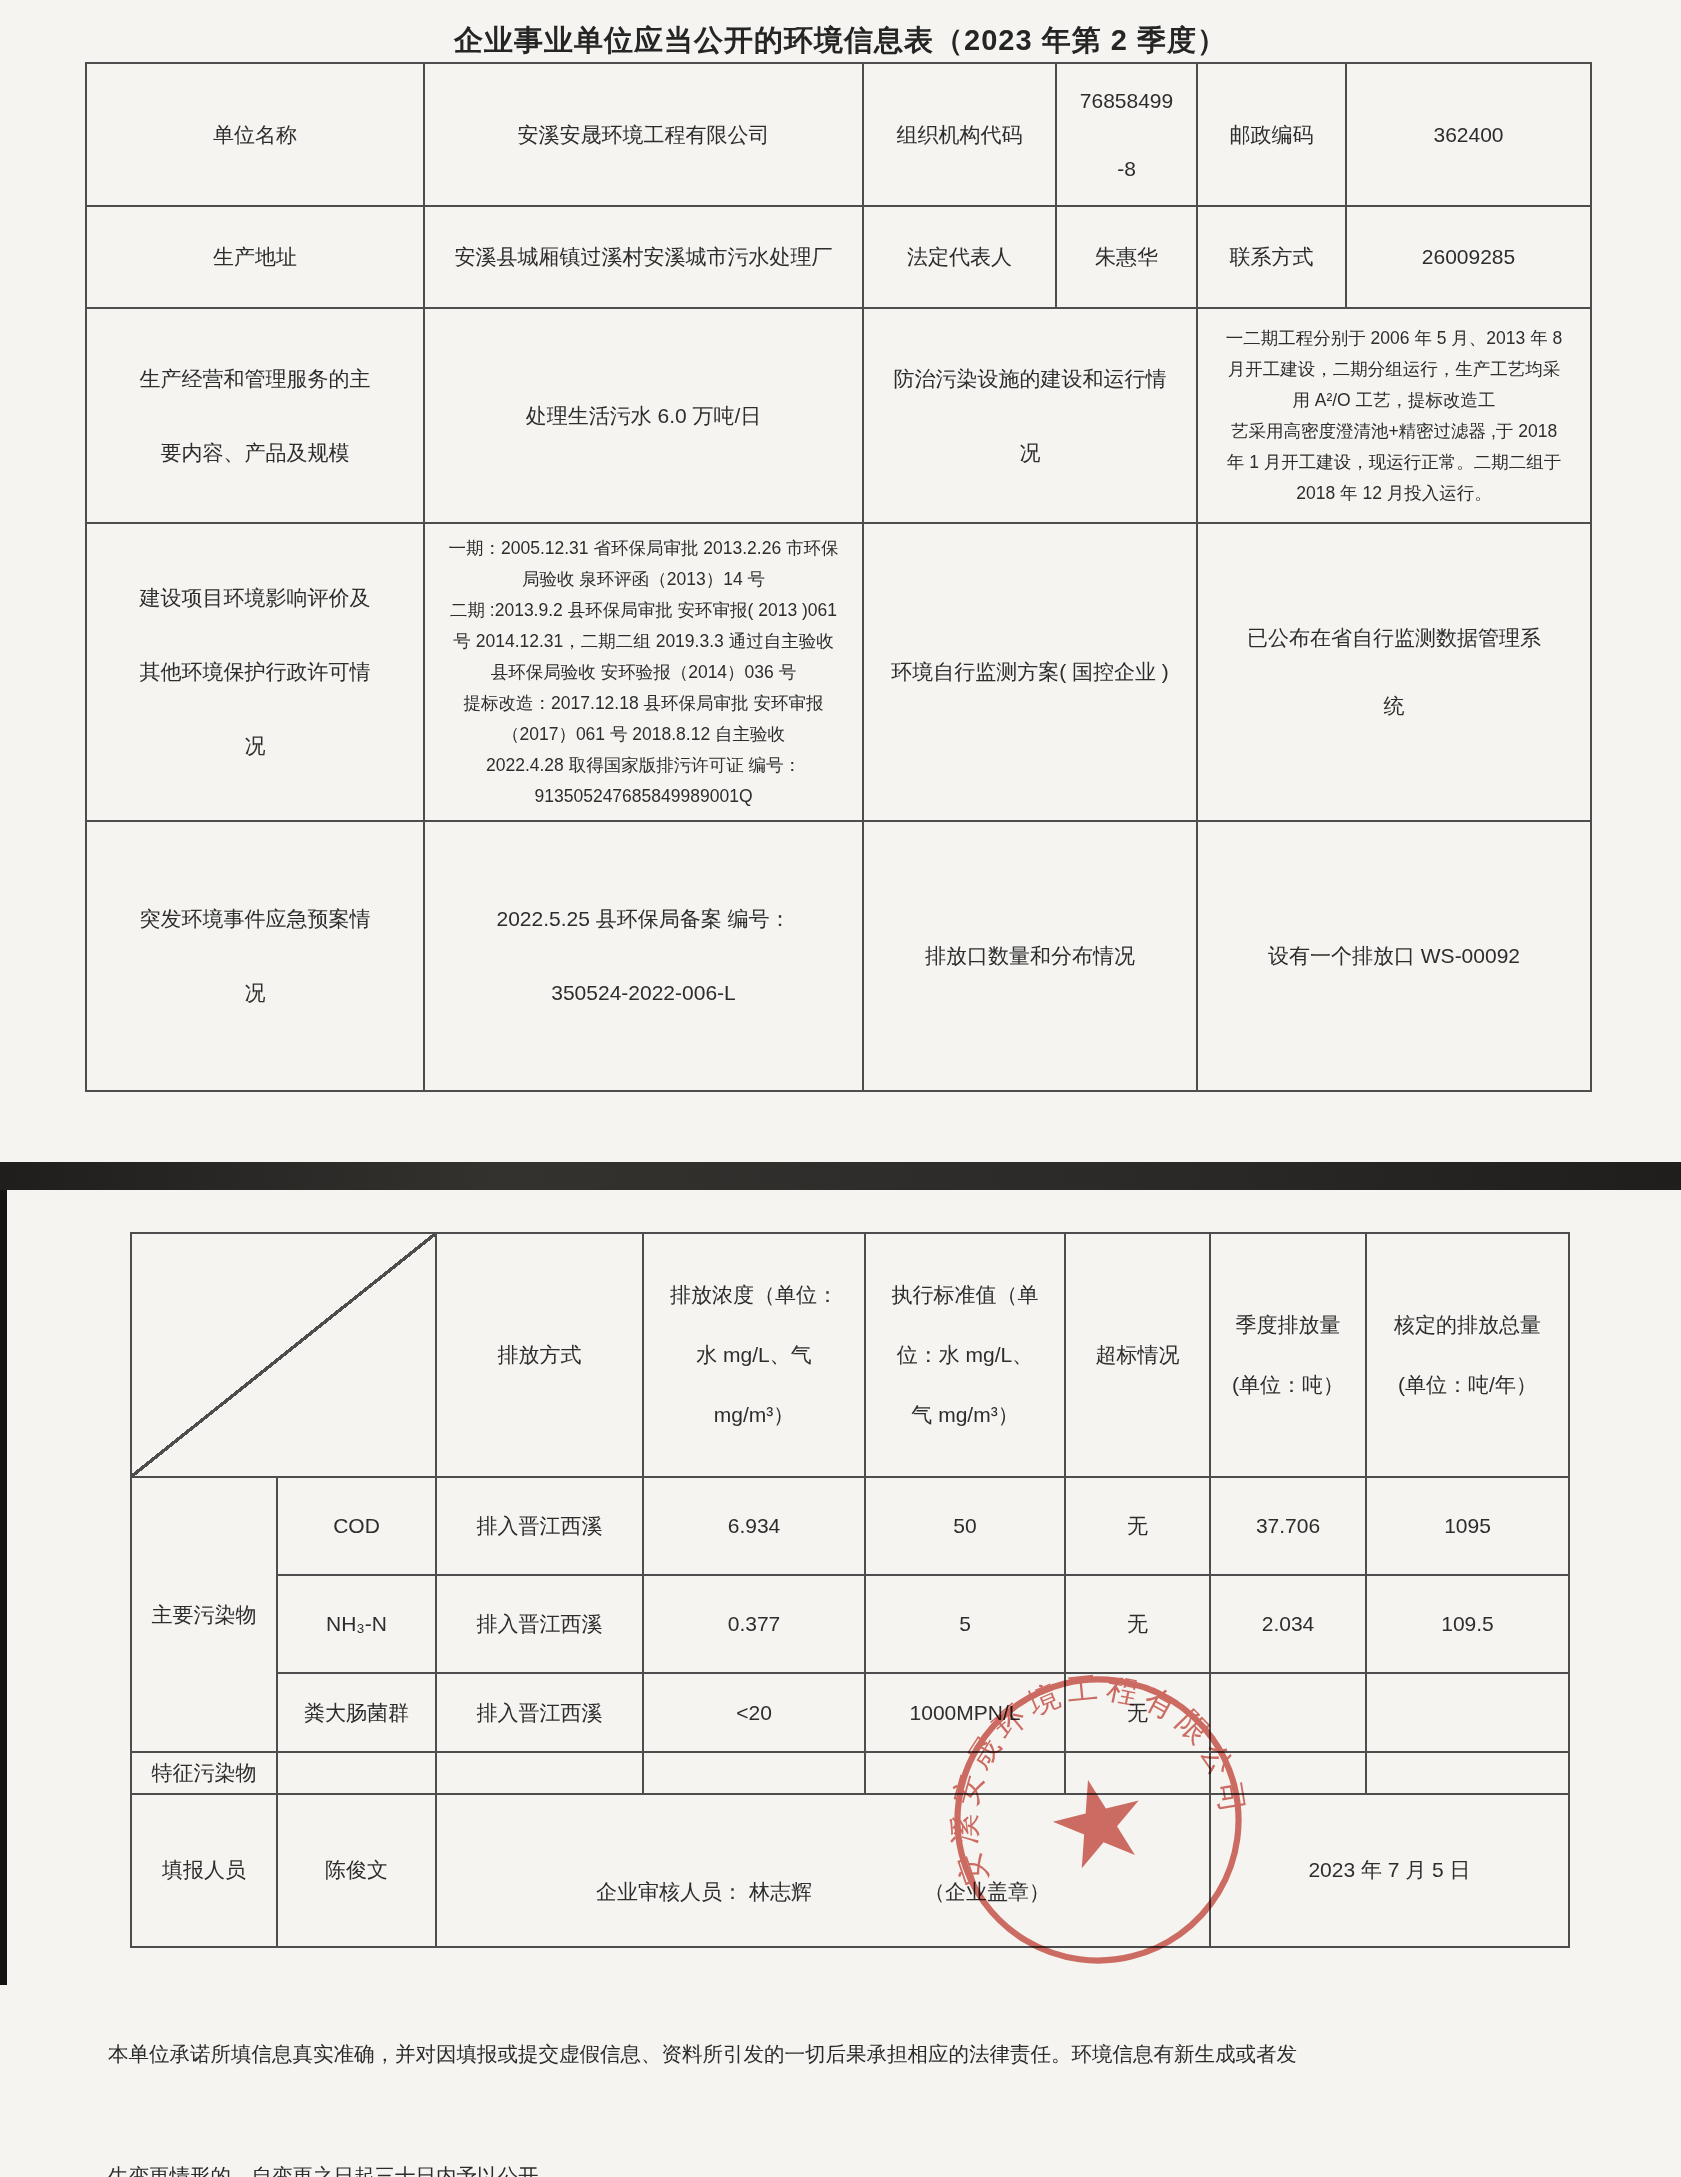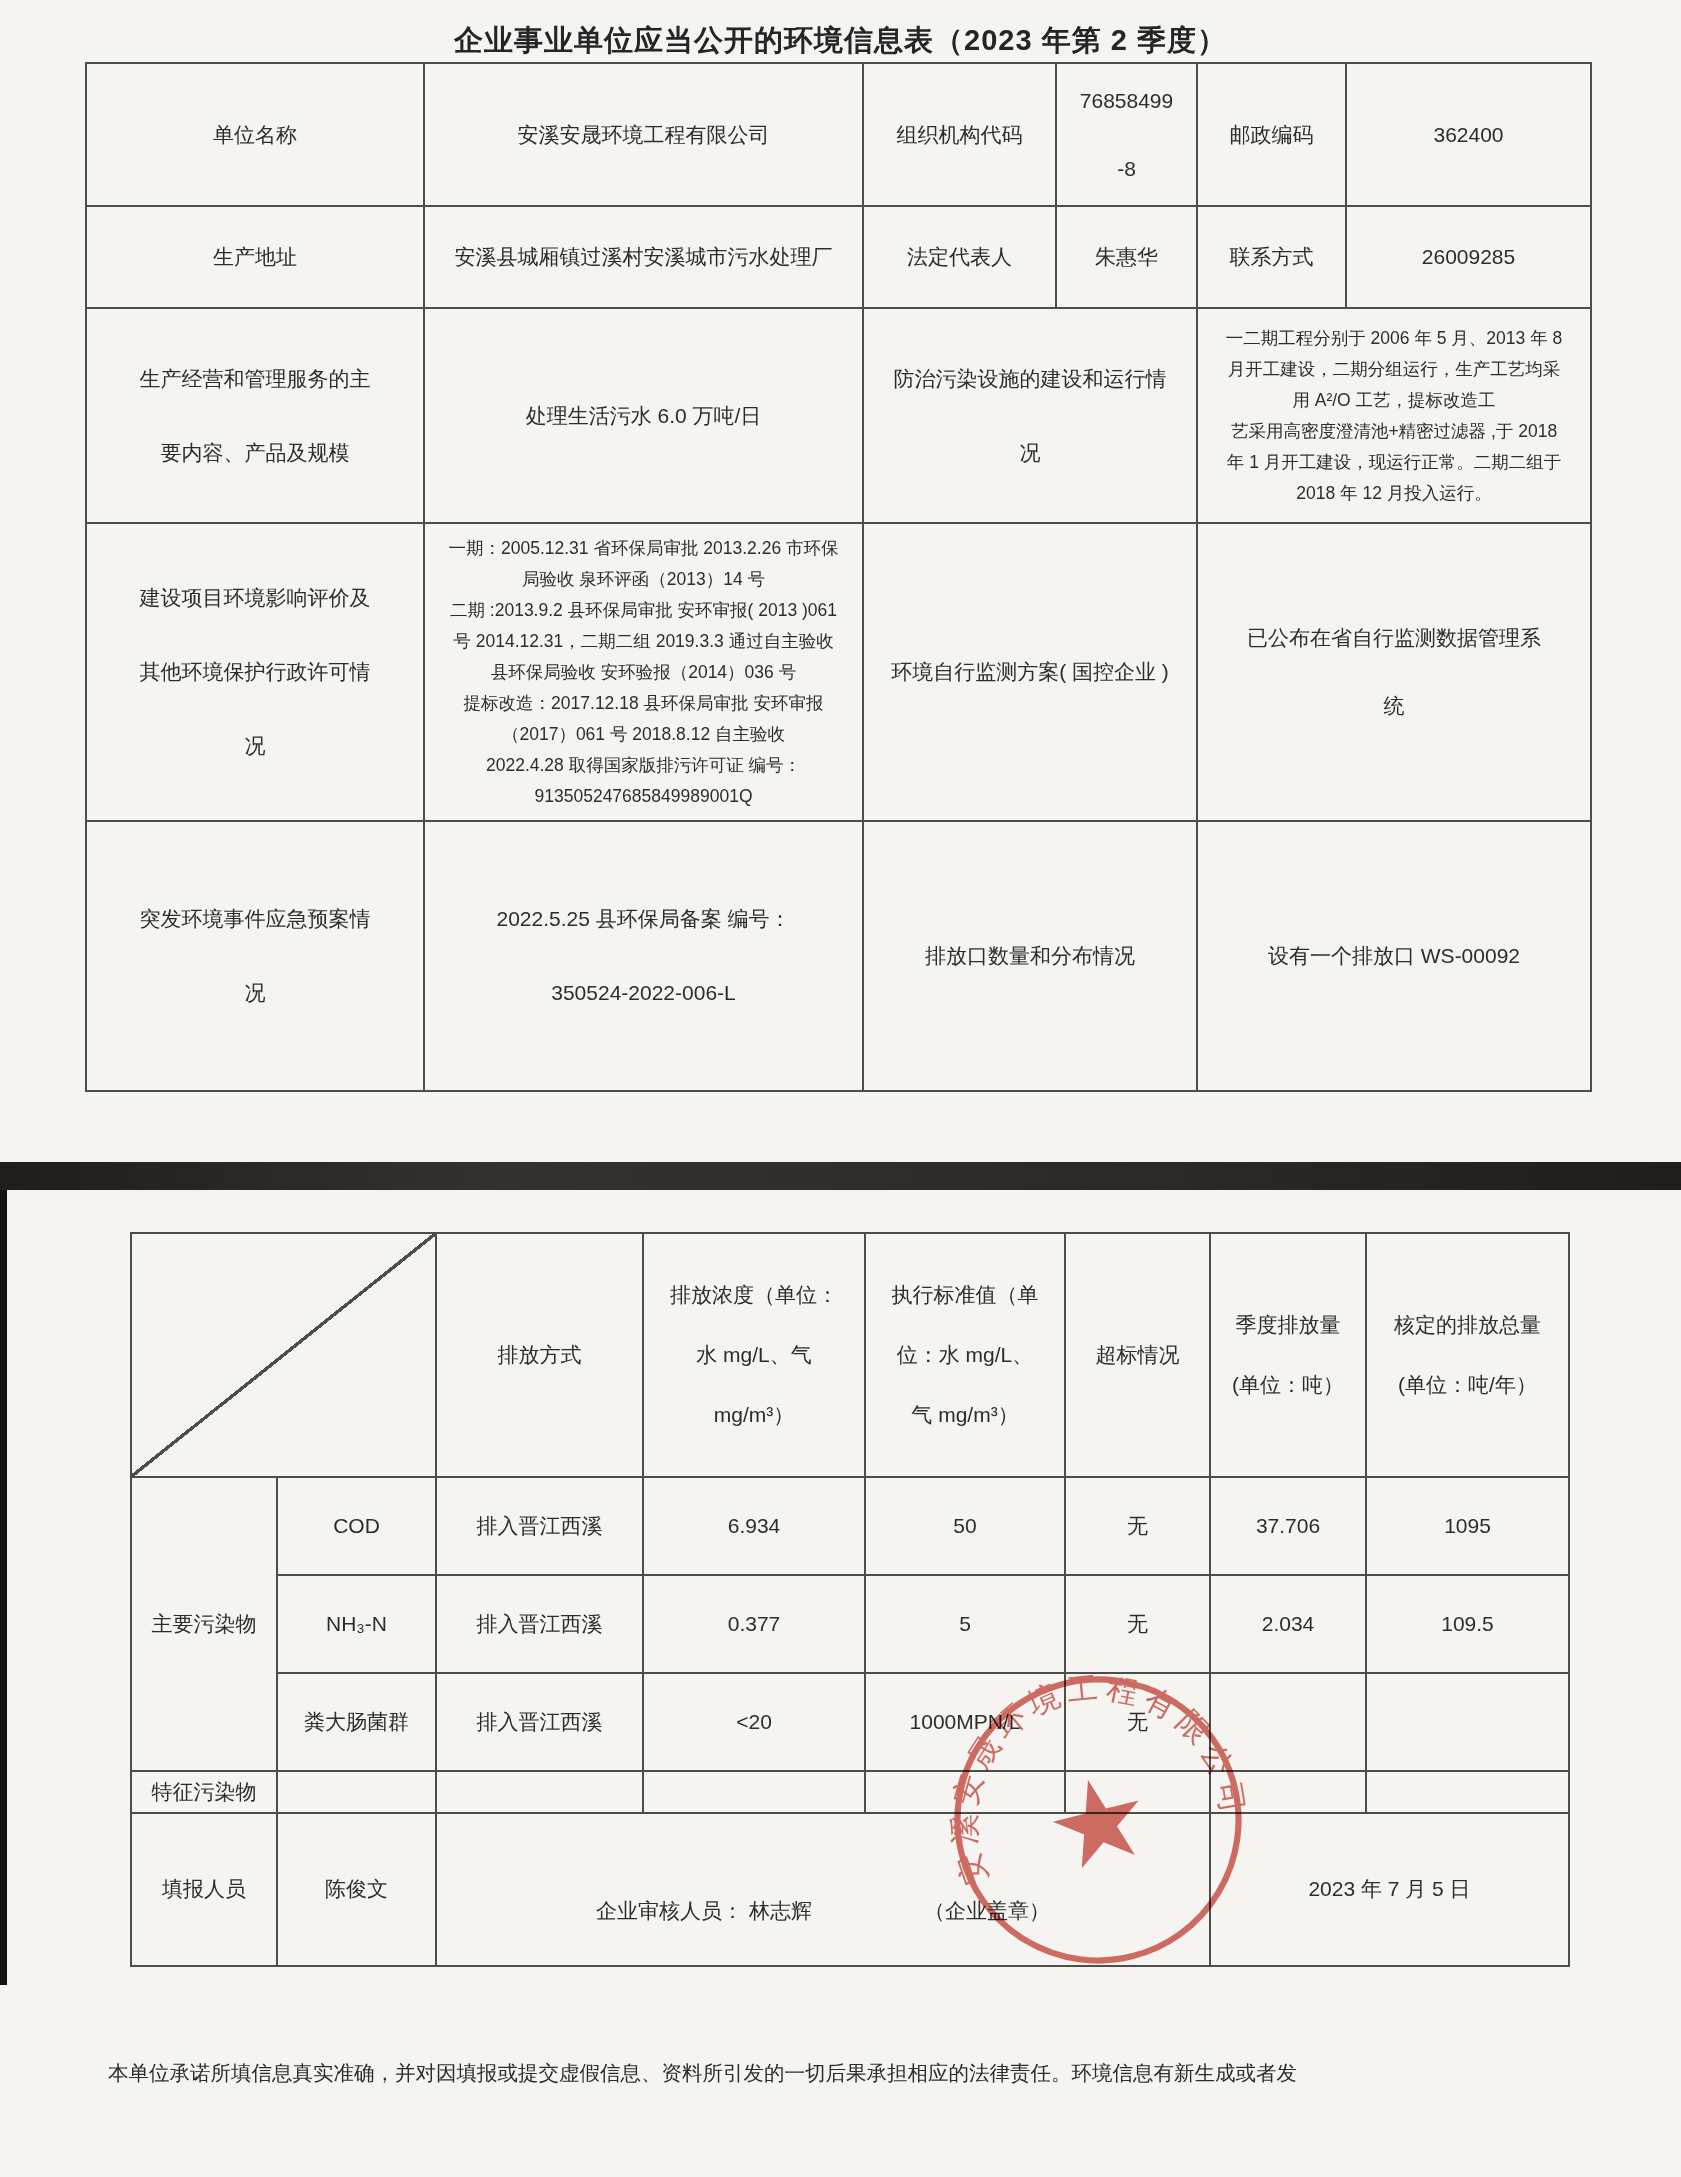--- a/index.html
+++ b/index.html
@@ -169,21 +169,21 @@
     </tr>
     <tr style="height:98px">
       <td>NH₃-N</td>
       <td>排入晋江西溪</td>
       <td>0.377</td>
       <td>5</td>
       <td>无</td>
       <td>2.034</td>
       <td>109.5</td>
     </tr>
-    <tr style="height:98px">
+    <tr style="height:79px">
       <td>粪大肠菌群</td>
       <td>排入晋江西溪</td>
       <td>&lt;20</td>
       <td>1000MPN/L</td>
       <td>无</td>
       <td></td>
       <td></td>
     </tr>
     <tr style="height:37px">
       <td>特征污染物</td>

